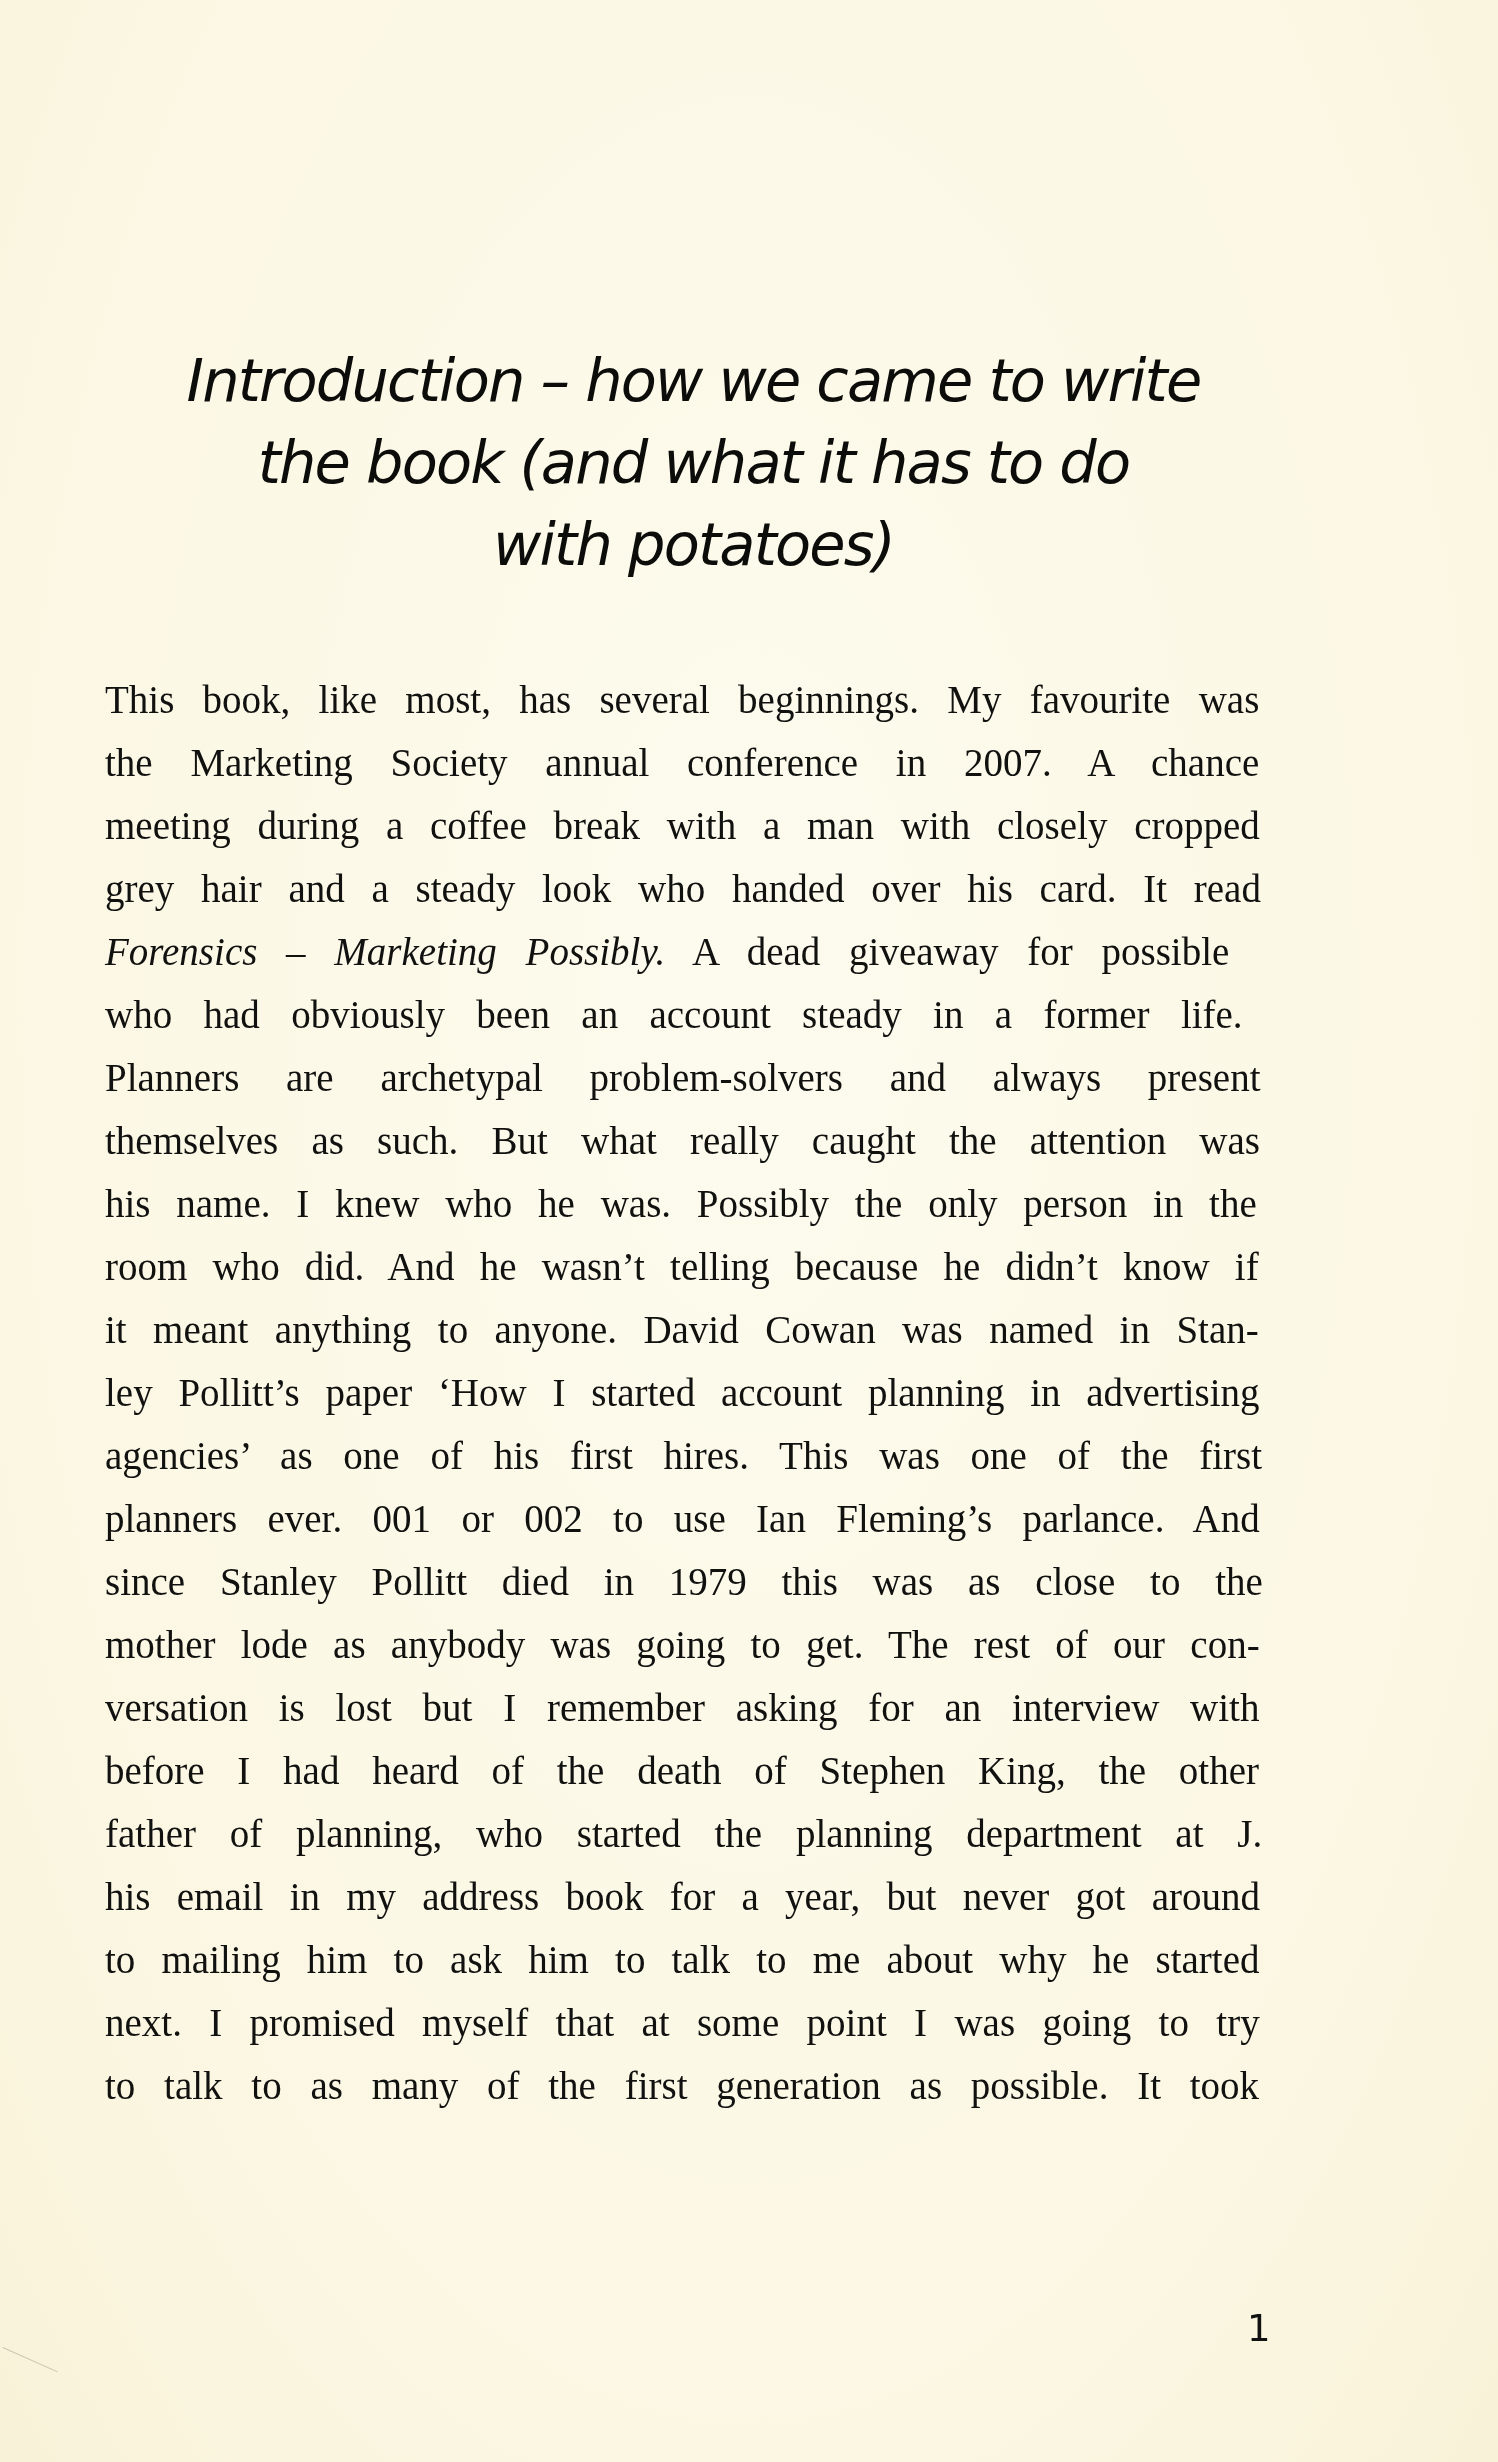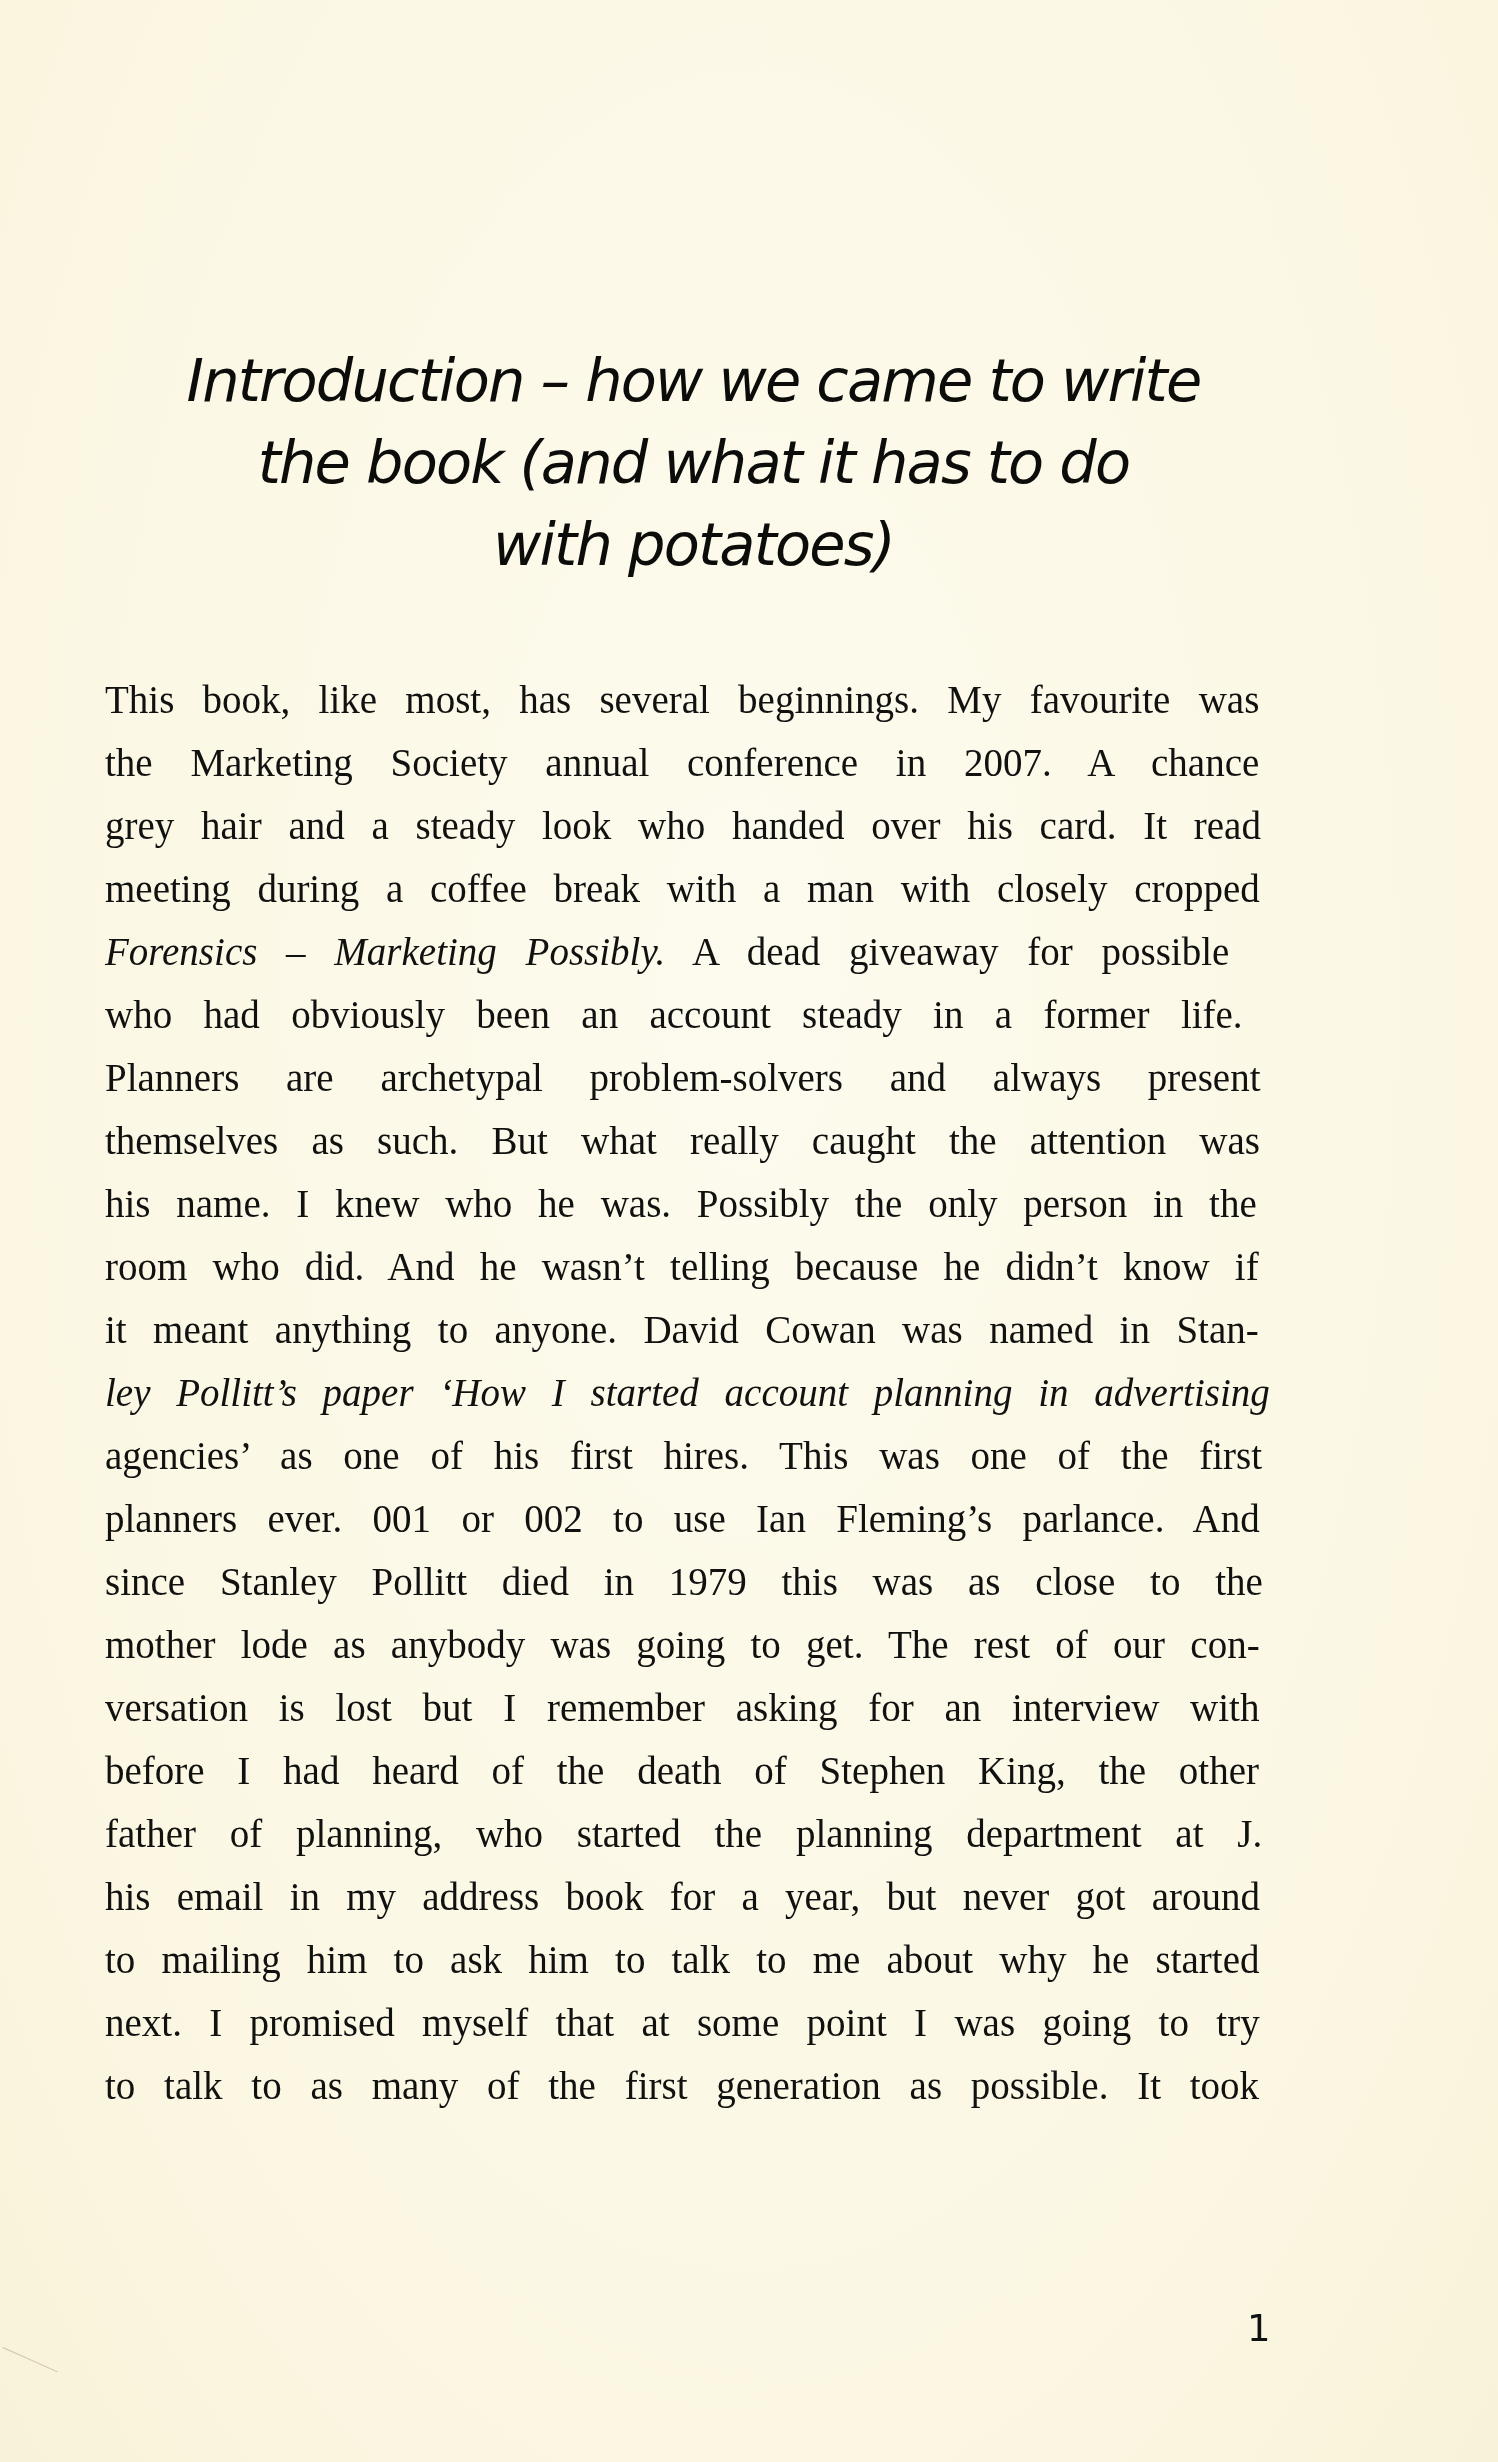--- a/index.html
+++ b/index.html
@@ -78,30 +78,30 @@
 
   <h1 class="heading">
     <span class="hline" style="display: block;">Introduction – how we came to write</span>
     <span class="hline" style="display: block;">the book (and what it has to do</span>
     <span class="hline" style="display: block;">with potatoes)</span>
   </h1>
 
   <div class="body-text">
     <span class="bline" style="display: block; width: auto; word-spacing: 18.5px; text-align-last: left;">This book, like most, has several beginnings. My favourite was</span>
     <span class="bline" style="display: block; width: auto; word-spacing: 28px; text-align-last: left;">the Marketing Society annual conference in 2007. A chance</span>
+    <span class="bline" style="display: block; width: auto; word-spacing: 17px; text-align-last: left;">meeting during a coffee break with a man with closely cropped</span>
     <span class="bline" style="display: block; width: auto; word-spacing: 17px; text-align-last: left;">grey hair and a steady look who handed over his card. It read</span>
-    <span class="bline" style="display: block; width: auto; word-spacing: 17px; text-align-last: left;">meeting during a coffee break with a man with closely cropped</span>
     <span class="bline" style="display: block; width: auto; word-spacing: 19px; text-align-last: left;"><em>Forensics – Marketing Possibly.</em><span> A dead giveaway for possible</span></span>
     <span class="bline" style="display: block; width: auto; word-spacing: 21.6px; text-align-last: left;">who had obviously been an account steady in a former life.</span>
     <span class="bline" style="display: block; width: auto; word-spacing: 37px; text-align-last: left;">Planners are archetypal problem-solvers and always present</span>
     <span class="bline" style="display: block; width: auto; word-spacing: 23.4px; text-align-last: left;">themselves as such. But what really caught the attention was</span>
     <span class="bline" style="display: block; width: auto; word-spacing: 16px; text-align-last: left;">his name. I knew who he was. Possibly the only person in the</span>
     <span class="bline" style="display: block; width: auto; word-spacing: 15.4px; text-align-last: left;">room who did. And he wasn’t telling because he didn’t know if</span>
     <span class="bline" style="display: block; width: auto; word-spacing: 16.7px; text-align-last: left;">it meant anything to anyone. David Cowan was named in Stan-</span>
-    <span class="bline" style="display: block; width: auto; word-spacing: 16px; text-align-last: left; font-style: italic;">ley Pollitt’s paper ‘How I started account planning in advertising</span>
+    <span class="bline" style="display: block; width: auto; word-spacing: 16px; text-align-last: left;">ley Pollitt’s paper ‘How I started account planning in advertising</span>
     <span class="bline" style="display: block; width: auto; word-spacing: 21px; text-align-last: left;">agencies’ as one of his first hires. This was one of the first</span>
     <span class="bline" style="display: block; width: auto; word-spacing: 20.6px; text-align-last: left;">planners ever. 001 or 002 to use Ian Fleming’s parlance. And</span>
     <span class="bline" style="display: block; width: auto; word-spacing: 25px; text-align-last: left;">since Stanley Pollitt died in 1979 this was as close to the</span>
     <span class="bline" style="display: block; width: auto; word-spacing: 15.5px; text-align-last: left;">mother lode as anybody was going to get. The rest of our con-</span>
     <span class="bline" style="display: block; width: auto; word-spacing: 21px; text-align-last: left;">versation is lost but I remember asking for an interview with</span>
     <span class="bline" style="display: block; width: auto; word-spacing: 23px; text-align-last: left;">before I had heard of the death of Stephen King, the other</span>
     <span class="bline" style="display: block; width: auto; word-spacing: 24px; text-align-last: left;">father of planning, who started the planning department at J.</span>
     <span class="bline" style="display: block; width: auto; word-spacing: 16.5px; text-align-last: left;">his email in my address book for a year, but never got around</span>
     <span class="bline" style="display: block; width: auto; word-spacing: 16.4px; text-align-last: left;">to mailing him to ask him to talk to me about why he started</span>
     <span class="bline" style="display: block; width: auto; word-spacing: 17.6px; text-align-last: left;">next. I promised myself that at some point I was going to try</span>

